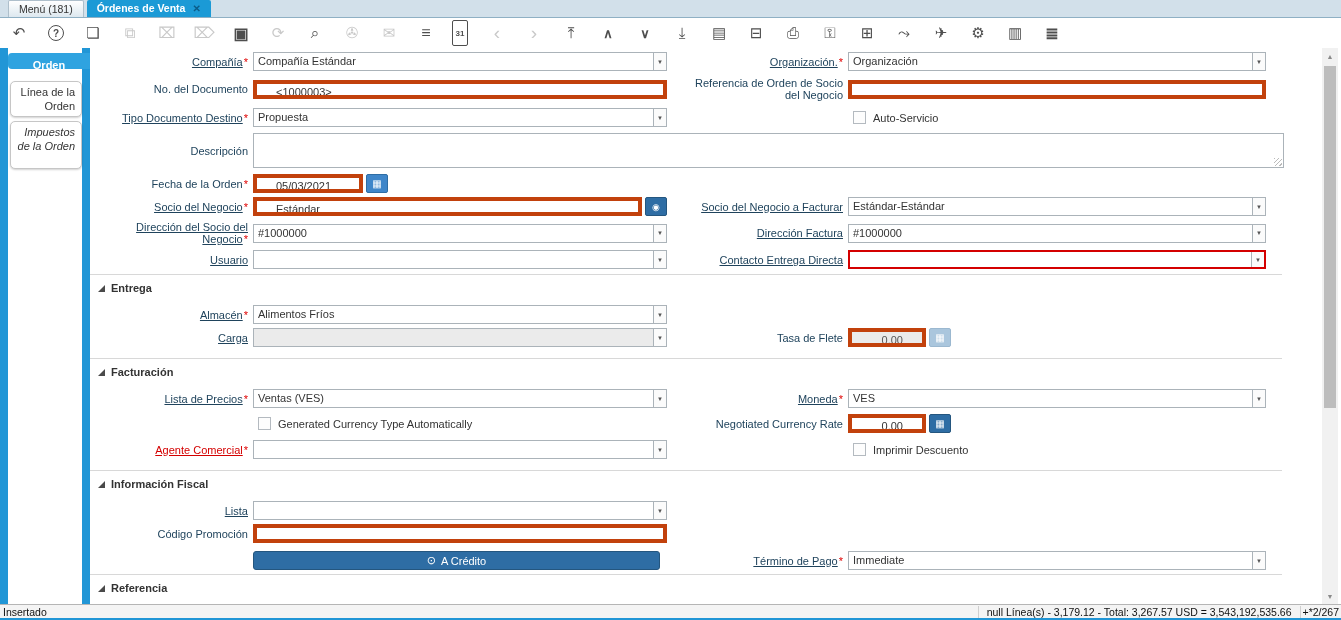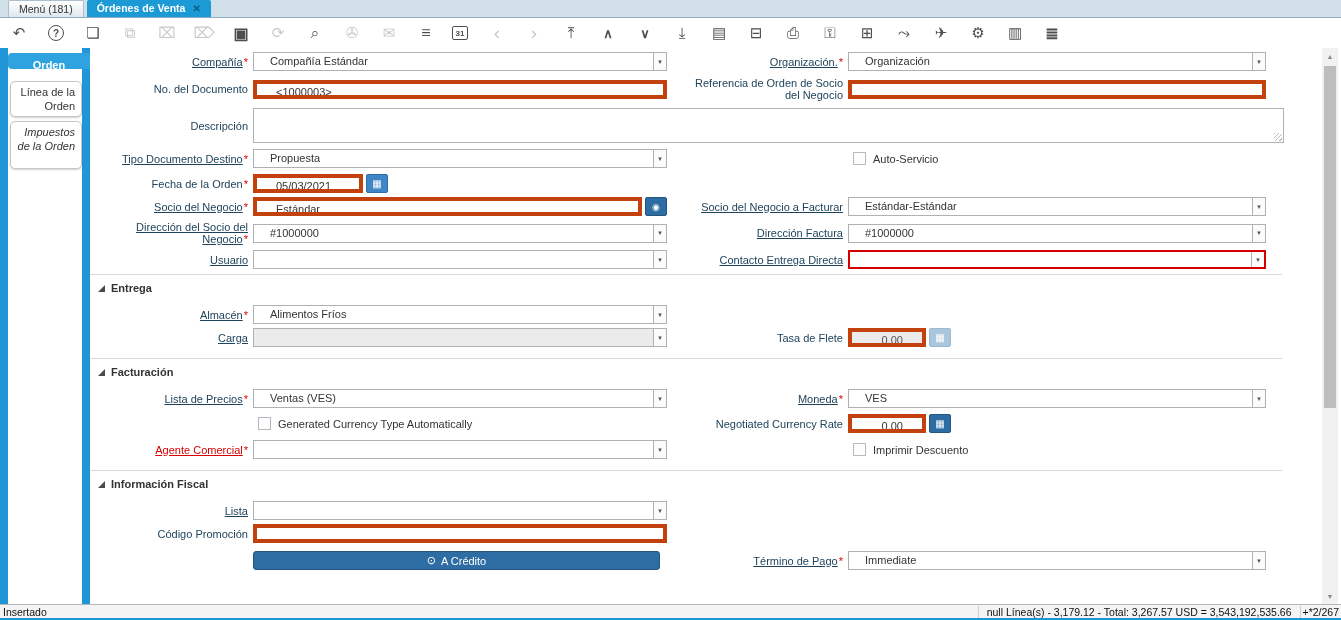--- a/index.html
+++ b/index.html
@@ -16,21 +16,21 @@
   .tab.active { background:#1b9ad6; color:#fff; font-weight:bold; display:flex; gap:7px; align-items:flex-start; margin-left:3px; }
   .tab-close::before { content:"✕"; color:#0b5c88; font-weight:bold; font-size:10px; }
   
   .toolbar { position:absolute; top:18px; left:0; right:0; height:30px; background:#fff;
              display:flex; align-items:center; padding-left:8px; }
   .tbi { width:22px; height:22px; display:inline-flex; align-items:center; justify-content:center;
          font-size:15px; color:#4e4e4e; margin-right:15px; flex:none; }
   .tbi.dis { color:#c9c9c9; }
   .tbi[data-name="help-icon"] { width:16px; height:16px; border:1.5px solid #4e4e4e; border-radius:50%;
         font-size:10px; font-weight:bold; margin:0 18px 0 3px; }
-  .tbi[data-name="calendar-icon"] { width:16px; height:14px; border:1.5px solid #4e4e4e; border-radius:2px;
+  .tbi[data-name="calendar-icon"] { width:16px; height:26px; border:1.5px solid #4e4e4e; border-radius:2px;
         font-size:8px; font-weight:bold; margin-right:18px; }
   .tbi[data-name="grid-toggle-icon"], .tbi[data-name="memo-icon"], .tbi[data-name="save-icon"] { font-weight:bold; font-size:16px; }
   .tbi[data-name="prev-record-icon"], .tbi[data-name="next-record-icon"] { font-size:19px; }
   .tbi[data-name="parent-record-icon"], .tbi[data-name="detail-record-icon"] { font-size:13px; font-weight:bold; }
   
   .sidebar { position:absolute; left:0; top:48px; width:90px; bottom:16px; background:#fff; }
   .rail-left  { position:absolute; left:0; top:0; bottom:0; width:8px; background:#2196d6; }
   .rail-right { position:absolute; right:0; top:0; bottom:0; width:8px; background:#2196d6; }
   .side-tab-active { position:absolute; left:8px; right:0; top:5px; height:16px; background:#2fa3e0;
         color:#fff; font-weight:bold; line-height:24px; text-align:center; border-radius:4px 0 0 4px; }
@@ -43,21 +43,21 @@
   .form { position:absolute; left:90px; top:48px; width:1206px; bottom:16px; overflow:hidden; padding-top:4px; background:#fff; }
   .row { display:flex; align-items:center; min-height:19px; }.mb4{margin-bottom:4px}.mb5{margin-bottom:5px}.mb6{margin-bottom:6px}
   .mb7{margin-bottom:7px}.mb8{margin-bottom:8px}.mb11{margin-bottom:11px}
   .lbl, .lbl-r { width:163px; flex:none; text-align:right; padding-right:5px; color:#1f435c; line-height:12px; }
   .lbl .link, .lbl-r .link { text-decoration:underline; }
   .lbl .redlbl { color:#d40000; }
   .req::before { content:"*"; color:#e00000; margin-left:1px; }
   .fld-l { width:414px; flex:none; display:flex; align-items:center; }
   .sp { width:18px; flex:none; }
   .fld-r { width:418px; flex:none; display:flex; align-items:center; }
-  .combo { display:flex; height:19px; border:1px solid #abb3b9; background:#fff; flex:1;padding-left:12px; }
+  .combo { display:flex; height:19px; border:1px solid #abb3b9; background:#fff; flex:1; }
   .combo .cv { flex:1; padding:2px 4px; line-height:13px; white-space:nowrap; overflow:hidden; color:#333; }
   .combo .ca { width:13px; flex:none; border-left:1px solid #abb3b9; background:#fbfbfb;
                display:flex; align-items:center; justify-content:center; }
   .combo .ca::before { content:"▼"; font-size:6px; color:#555; }
   .combo.red { border:2px solid #d40000; }
   .combo.dis, .combo.dis .cv { background:#ebebeb; }
   .tf { height:19px; border:4px solid #c2410c; background:#fff; padding:2px 19px; line-height:13px; flex:1; overflow:hidden; white-space:nowrap; }
   .tf.num { flex:none; width:78px; text-align:right; }
   .tf.dis { background:#ebebeb; color:#555; }
   .tf.date { flex:none; width:110px; }
@@ -172,38 +172,38 @@
         <div class="tf" data-name="no-documento-input">&lt;1000003&gt;</div>
       </div>
     <div class="sp"></div>
     <div class="lbl-r" data-name="referencia-orden-label">Referencia de Orden de Socio del Negocio</div>
     <div class="fld-r">
         <div class="tf" data-name="referencia-orden-input"></div>
       </div>
   </div>
 
   <div class="row mb6">
+    <div class="lbl" data-name="tipo-documento-label"><span class="link" data-name="tipo-documento-label-link">Tipo Documento Destino</span><span class="req"></span></div>
+    <div class="fld-l">
+        <div class="combo" data-name="tipo-documento-combobox">
+          <span class="cv" data-name="tipo-documento-value">Propuesta</span>
+          <span class="ca" data-name="combo-arrow-icon"></span>
+        </div>
+      </div>
+    <div class="sp"></div>
+    <div class="lbl-r"></div>
+    <div class="fld-r">
+      <span class="cb" data-name="auto-servicio-checkbox"></span>
+      <span class="cb-label" data-name="auto-servicio-label">Auto-Servicio</span>
+    </div>
+  </div>
+
+  <div class="row mb6">
     <div class="lbl" data-name="descripcion-label">Descripción</div>
     <div class="textarea" data-name="descripcion-textarea" style="margin-right:12px;"></div>
-  </div>
-
-  <div class="row mb6">
-    <div class="lbl" data-name="tipo-documento-label"><span class="link" data-name="tipo-documento-label-link">Tipo Documento Destino</span><span class="req"></span></div>
-    <div class="fld-l">
-        <div class="combo" data-name="tipo-documento-combobox">
-          <span class="cv" data-name="tipo-documento-value">Propuesta</span>
-          <span class="ca" data-name="combo-arrow-icon"></span>
-        </div>
-      </div>
-    <div class="sp"></div>
-    <div class="lbl-r"></div>
-    <div class="fld-r">
-      <span class="cb" data-name="auto-servicio-checkbox"></span>
-      <span class="cb-label" data-name="auto-servicio-label">Auto-Servicio</span>
-    </div>
   </div>
 
   <div class="row mb4">
     <div class="lbl" data-name="fecha-orden-label"><span data-name="fecha-orden-label-text">Fecha de la Orden</span><span class="req"></span></div>
     <div class="fld-l">
       <div class="tf date" data-name="fecha-orden-input">05/03/2021</div>
       <span class="mini-btn blue glyph-cal" data-name="calendar-picker-button"></span>
     </div>
   </div>
 
@@ -376,20 +376,24 @@
     <div class="sp"></div>
     <div class="lbl-r" data-name="termino-pago-label"><span class="link" data-name="termino-pago-label-link">Término de Pago</span><span class="req"></span></div>
     <div class="fld-r">
         <div class="combo" data-name="termino-pago-combobox">
           <span class="cv" data-name="termino-pago-value">Immediate</span>
           <span class="ca" data-name="combo-arrow-icon"></span>
         </div>
       </div>
   </div>
 
+  <div class="section" data-name="section-referencia">
+    <span class="sec-arrow" data-name="collapse-section-icon"></span>
+    <span class="sec-title" data-name="section-referencia-title">Referencia</span>
+  </div>
 
 </div>
 
 <div class="vscroll" data-name="vertical-scrollbar">
   <span class="vs-up" data-name="scroll-up-icon"></span>
   <span class="vs-thumb" data-name="scrollbar-thumb"></span>
   <span class="vs-down" data-name="scroll-down-icon"></span>
 </div>
 
 <div class="statusbar" data-name="status-bar">

